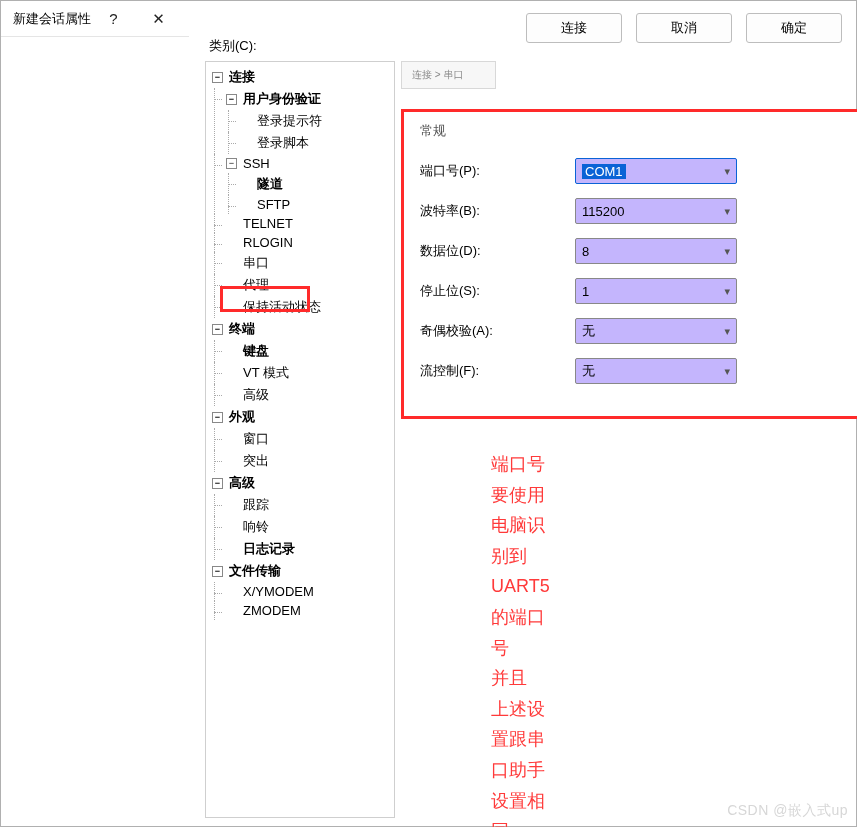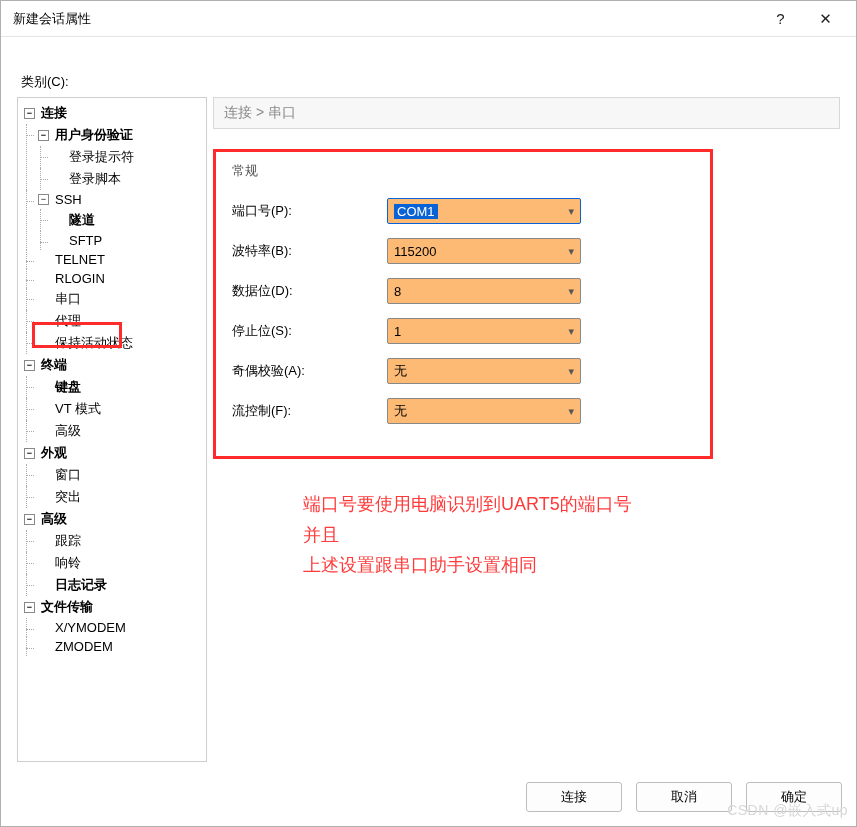--- a/index.html
+++ b/index.html
@@ -8,21 +8,21 @@
     font-family: "Microsoft YaHei", "SimSun", Arial, sans-serif;
     font-size: 13px;
     background: #fff;
     color: #000;
   }
   .window {
     width: 857px;
     height: 827px;
     border: 1px solid #b0b0b0;
     display: flex;
-    flex-direction: column;
+    flex-direction: row;
     position: relative;
   }
   .titlebar {
     height: 36px;
     display: flex;
     align-items: center;
     padding: 0 8px 0 12px;
     border-bottom: 1px solid #e5e5e5;
   }
   .titlebar-title { flex: 1; font-size: 13px; }
@@ -102,21 +102,21 @@
     flex: 1;
     display: flex;
     flex-direction: column;
     min-width: 0;
   }
   .breadcrumb {
     border: 1px solid #d8d8d8;
     background: #f7f7f7;
     padding: 6px 10px;
     color: #888;
-    font-size: 14px;
+    font-size: 10px;
   }
   .form-area {
     position: relative;
     flex: 1;
   }
   .red-form-box {
     border: 3px solid #ff2a2a;
     background: #fff;
     position: absolute;
     left: 0; top: 20px;
@@ -125,29 +125,29 @@
     padding: 10px 16px 14px 16px;
   }
   .group-label { color: #555; margin-bottom: 18px; }
   .form-row {
     display: flex;
     align-items: center;
     margin-bottom: 14px;
   }
   .form-label { width: 155px; }
   .combo {
-    width: 194px;
+    width: 162px;
     height: 26px;
     border: 1px solid #888;
     border-radius: 2px;
     display: flex;
     align-items: center;
     padding: 0 6px;
     justify-content: space-between;
-    background: #fdba74;
+    background: #c4b5fd;
   }
   .combo .val.selected {
     background: #0a63d6;
     color: #fff;
     padding: 0 3px;
   }
   .chev {
     font-size: 11px;
     color: #555;
   }

